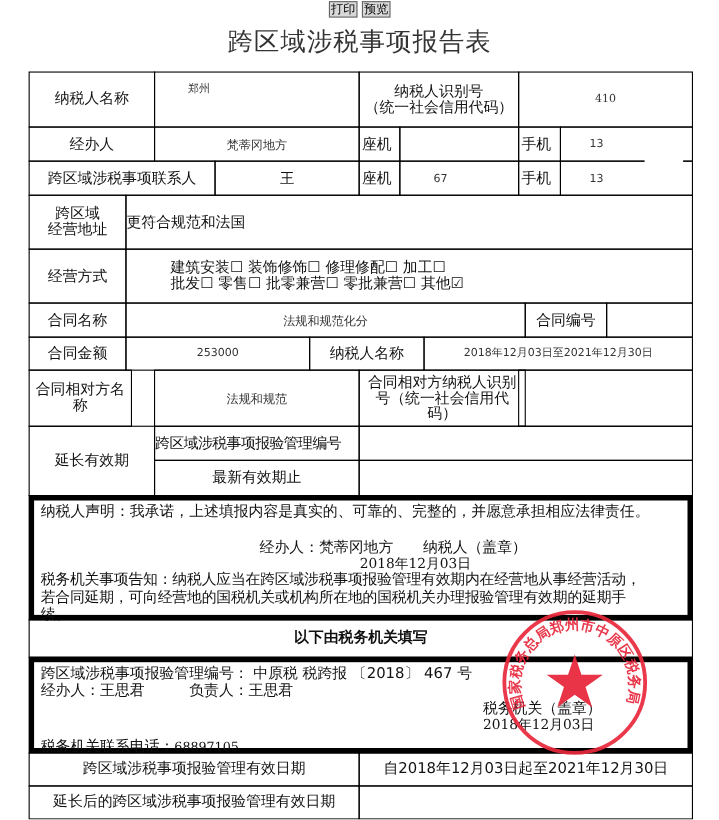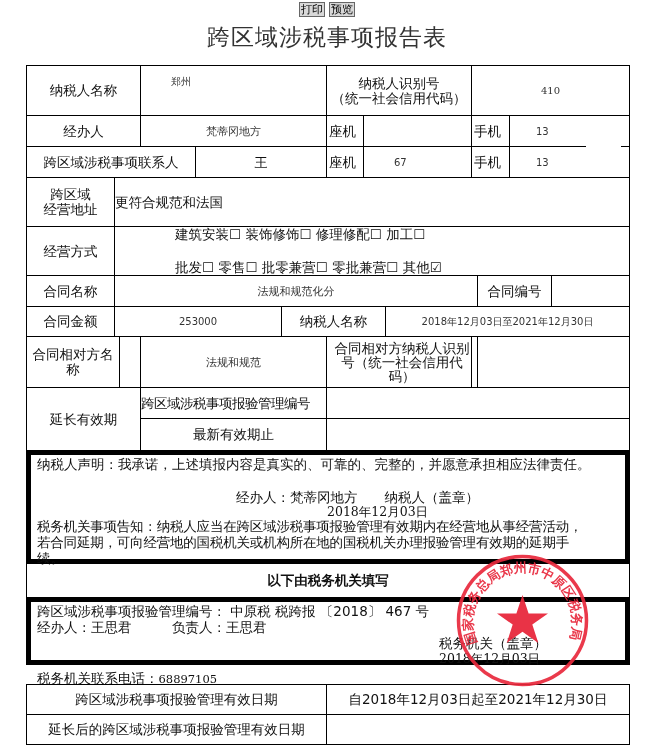--- a/index.html
+++ b/index.html
@@ -59,21 +59,21 @@
   <div class="cell sm left" style="left:483px;top:81px;width:121px;height:32px;padding-left:26px;">13</div>
   <div class="gap" style="left:560px;top:80px;width:35px;"></div>
 
   <div class="cell lbl" style="left:0;top:112px;width:89px;height:50px;flex-direction:column;">
     <span>跨区域</span>
     <span>经营地址</span>
   </div>
   <div class="cell lbl left" style="left:88px;top:112px;width:516px;height:50px;">更符合规范和法国</div>
 
   <div class="cell lbl" style="left:0;top:161px;width:89px;height:50px;">经营方式</div>
-  <div class="cell lbl left" style="left:88px;top:161px;width:516px;height:50px;flex-direction:column;align-items:flex-start;justify-content:space-between;padding-left:60px;">
+  <div class="cell lbl left" style="left:88px;top:161px;width:516px;height:50px;flex-direction:column;align-items:flex-start;justify-content:center;padding-left:40px;">
     <div>
       <span><span>建筑安装</span><span>☐</span></span>
       <span><span>装饰修饰</span><span>☐</span></span>
       <span><span>修理修配</span><span>☐</span></span>
       <span><span>加工</span><span>☐</span></span>
     </div>
     <div>
       <span><span>批发</span><span>☐</span></span>
       <span><span>零售</span><span>☐</span></span>
       <span><span>批零兼营</span><span>☐</span></span>
@@ -107,21 +107,21 @@
     <div class="txt" style="left:6px;top:1px;font-size:13.5px;">纳税人声明：我承诺，上述填报内容是真实的、可靠的、完整的，并愿意承担相应法律责任。</div>
     <div class="txt" style="left:205px;top:34px;">经办人：梵蒂冈地方　　纳税人（盖章）</div>
     <div class="txt serifnum" style="left:296px;top:49px;font-size:12.5px;">2018年12月03日</div>
     <div class="txt" style="left:6px;top:63px;letter-spacing:-0.2px;">税务机关事项告知：纳税人应当在跨区域涉税事项报验管理有效期内在经营地从事经营活动，</div>
     <div class="txt" style="left:6px;top:79px;letter-spacing:-0.2px;">若合同延期，可向经营地的国税机关或机构所在地的国税机关办理报验管理有效期的延期手</div>
     <div class="txt" style="left:6px;top:95px;">续。</div>
   </div>
 
   <div class="cell" style="left:0;top:498px;width:604px;height:35px;font-weight:bold;font-size:13.5px;">以下由税务机关填写</div>
 
-  <div class="free" style="left:0;top:532px;width:604px;height:68px;padding-left:28px;">
+  <div class="free" style="left:0;top:532px;width:604px;height:88px;padding-left:28px;">
     <div class="txt" style="left:6px;top:1px;">跨区域涉税事项报验管理编号：  中原税 税跨报 〔2018〕 467 号</div>
     <div class="txt" style="left:6px;top:17px;">经办人：王思君　　　负责人：王思君</div>
     <div class="txt" style="left:408px;top:33px;">税务机关（盖章）</div>
     <div class="txt serifnum" style="left:408px;top:49px;font-size:12.5px;">2018年12月03日</div>
     <div class="txt" style="left:6px;top:68px;"><span>税务机关联系电话：</span><span class="serifnum" style="font-size:11.5px;">68897105</span></div>
   </div>
 
   <div class="cell lbl" style="left:0;top:619px;width:301px;height:31px;">跨区域涉税事项报验管理有效日期</div>
   <div class="cell lbl" style="left:300px;top:619px;width:304px;height:31px;">自2018年12月03日起至2021年12月30日</div>
   <div class="cell lbl" style="left:0;top:649px;width:301px;height:31px;">延长后的跨区域涉税事项报验管理有效日期</div>

